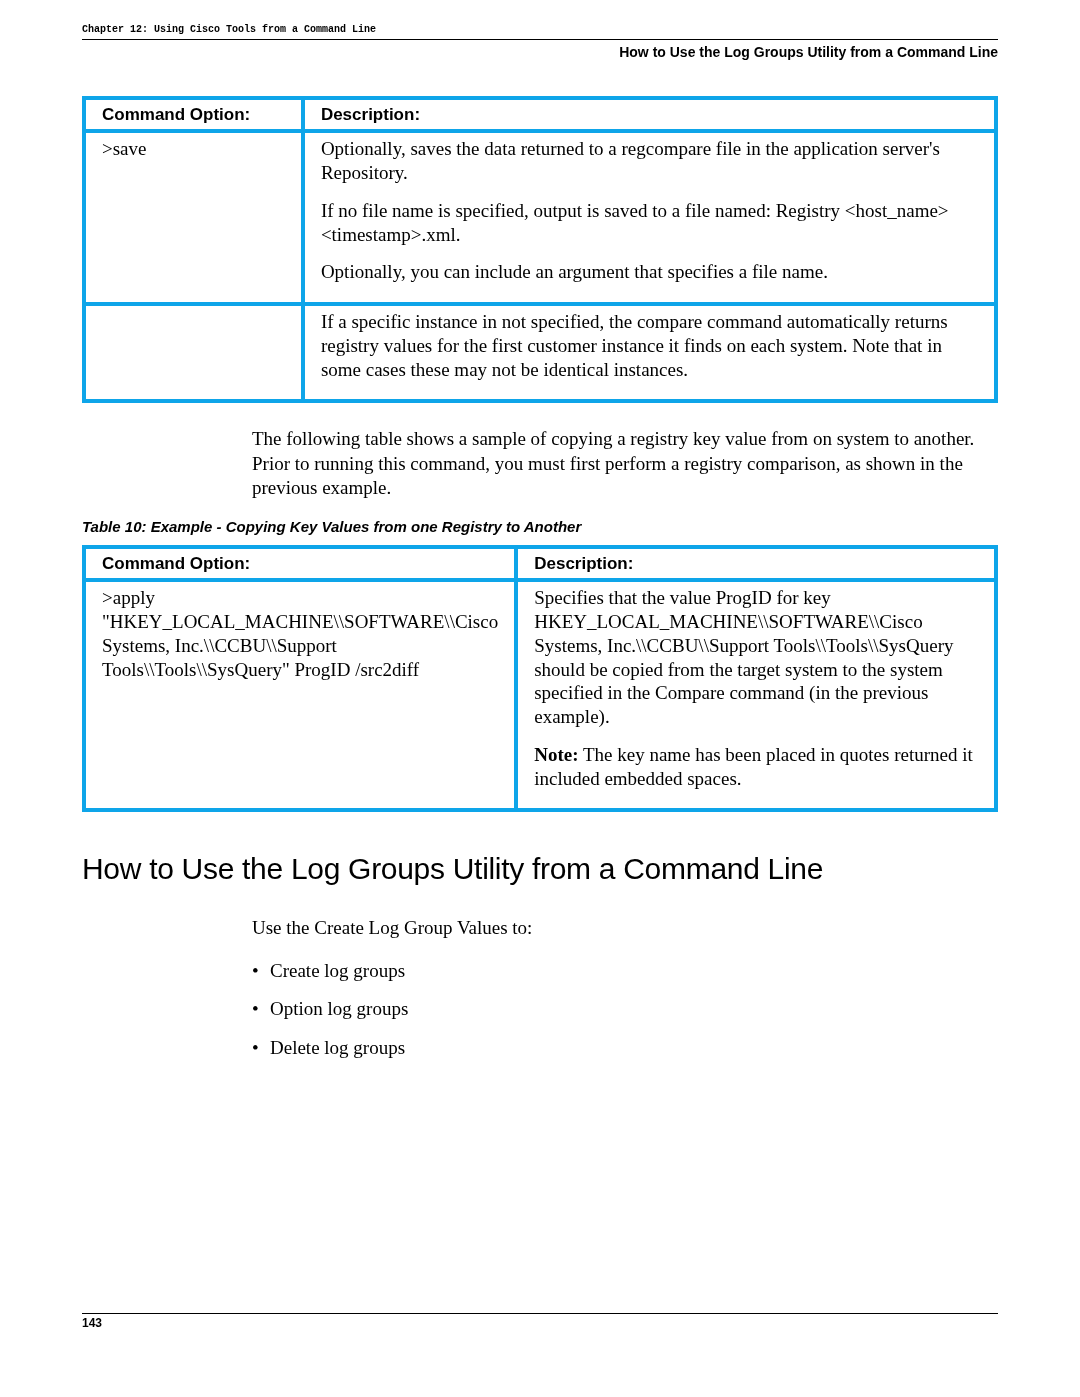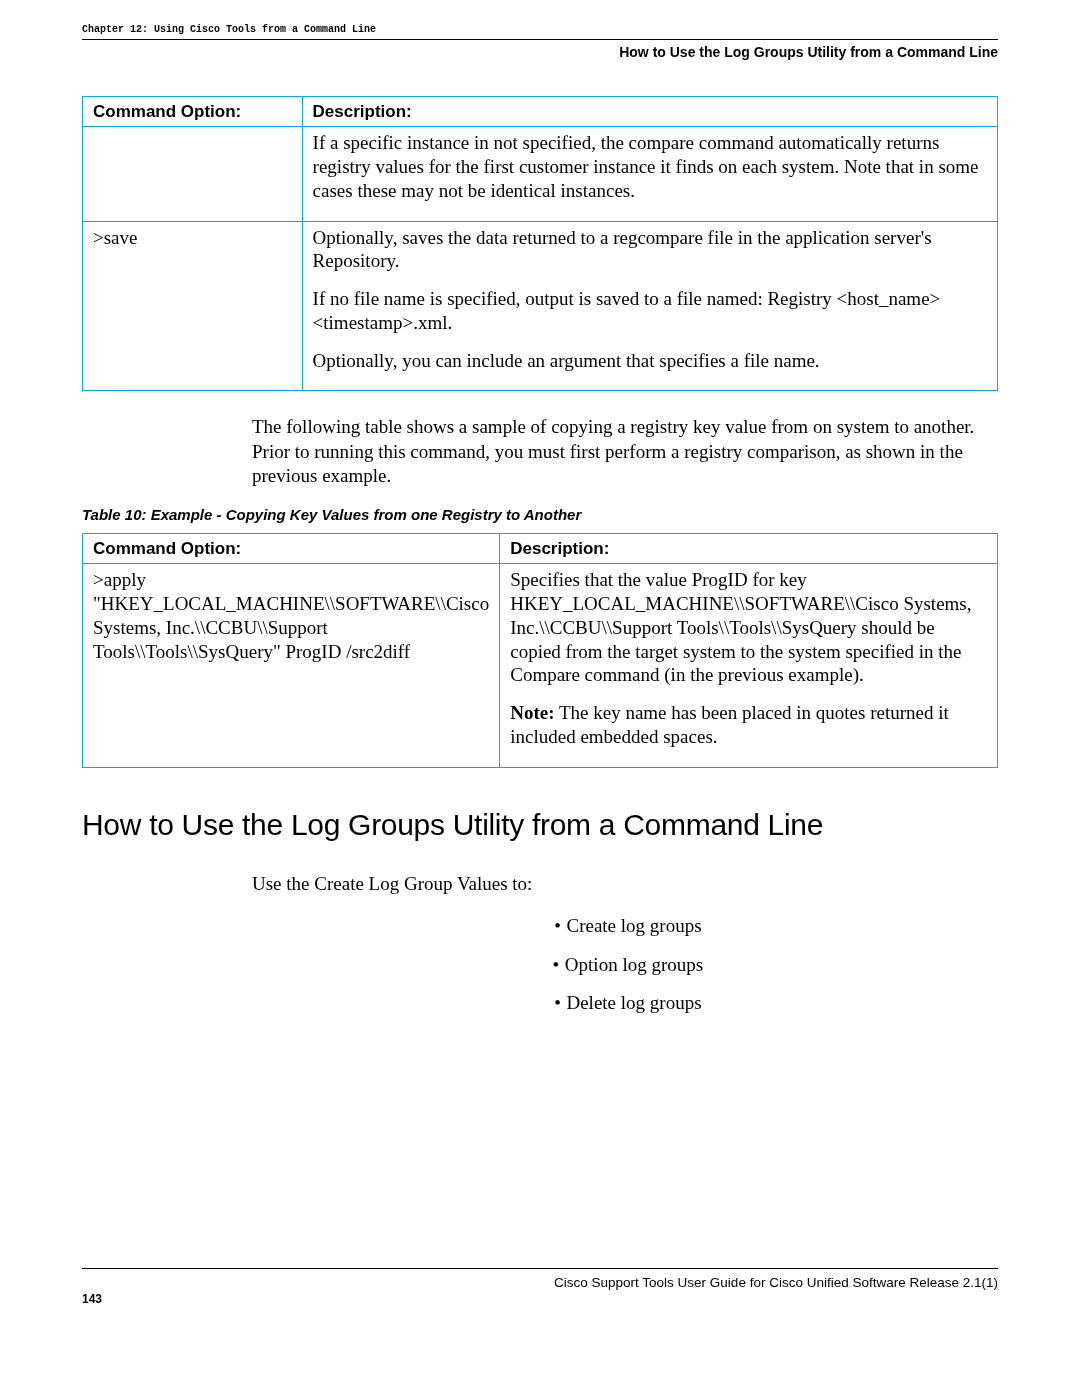--- a/index.html
+++ b/index.html
@@ -29,22 +29,22 @@
     text-align: right;
     margin-top: 4px;
     margin-bottom: 36px;
   }
   table.docTable {
     border-collapse: collapse;
     width: 100%;
     margin-bottom: 24px;
   }
   table.docTable th, table.docTable td {
-    border: 1px solid #0ea5e9;
-    padding: 4px 10px;
+    border: 4px solid #0ea5e9;
+    padding: 4px 16px;
     vertical-align: top;
     text-align: left;
     font-size: 19px;
     line-height: 1.25;
   }
   table.docTable th {
     font-family: Arial, Helvetica, sans-serif;
     font-size: 17px;
     font-weight: bold;
   }
@@ -68,21 +68,20 @@
     font-family: Arial, Helvetica, sans-serif;
     font-weight: normal;
     font-size: 30px;
     margin: 40px 0 30px 0;
     letter-spacing: -0.3px;
   }
   ul.bullets {
     list-style: none;
     margin: 0 0 0 170px;
     padding: 0;
-    text-align: center;
   }
   ul.bullets li {
     font-size: 19px;
     line-height: 1.3;
     margin-bottom: 14px;
   }
   ul.bullets li::before {
     content: "•";
     display: inline-block;
     width: 18px;
@@ -114,34 +113,34 @@
   <div class="rule-thin"></div>
   <div class="running-sub">How to Use the Log Groups Utility from a Command Line</div>
 
   <table class="docTable">
     <tbody>
         <tr>
       <th class="col1a">Command Option:</th>
       <th class="col2a">Description:</th>
     </tr>
     <tr>
-      <td></td>
-      <td>
-        <span>If a specific instance in not specified, the compare command automatically returns registry values for the first customer instance it finds on each system. Note that in some cases these may not be identical instances.</span>
-        <span class="para-spacer"></span>
-      </td>
-    </tr>
-    <tr>
       <td>&gt;save</td>
       <td>
         <span>Optionally, saves the data returned to a regcompare file in the application server's Repository.</span>
         <span class="para-spacer"></span>
         <span>If no file name is specified, output is saved to a file named: Registry &lt;host_name&gt; &lt;timestamp&gt;.xml.</span>
         <span class="para-spacer"></span>
         <span>Optionally, you can include an argument that specifies a file name.</span>
+        <span class="para-spacer"></span>
+      </td>
+    </tr>
+    <tr>
+      <td></td>
+      <td>
+        <span>If a specific instance in not specified, the compare command automatically returns registry values for the first customer instance it finds on each system. Note that in some cases these may not be identical instances.</span>
         <span class="para-spacer"></span>
       </td>
     </tr>
   </tbody>
     </table>
 
   <p class="bodyPara">The following table shows a sample of copying a registry key value from on system to another. Prior to running this command, you must first perform a registry comparison, as shown in the previous example.</p>
 
   <div class="tableCaption">Table 10: Example - Copying Key Values from one Registry to Another</div>
 
@@ -169,16 +168,15 @@
 
   <ul class="bullets">
     <li>Create log groups</li>
     <li>Option log groups</li>
     <li>Delete log groups</li>
   </ul>
 
   <div class="spacer-flex"></div>
 
   <div class="footer-rule"></div>
-  <div class="footer-line1">Cisco Support Tools User Guide for Cisco Unified Software Release 2.1(1)</div>
   <div class="footer-line2">143</div>
 
 </div>
 
 </body></html>

